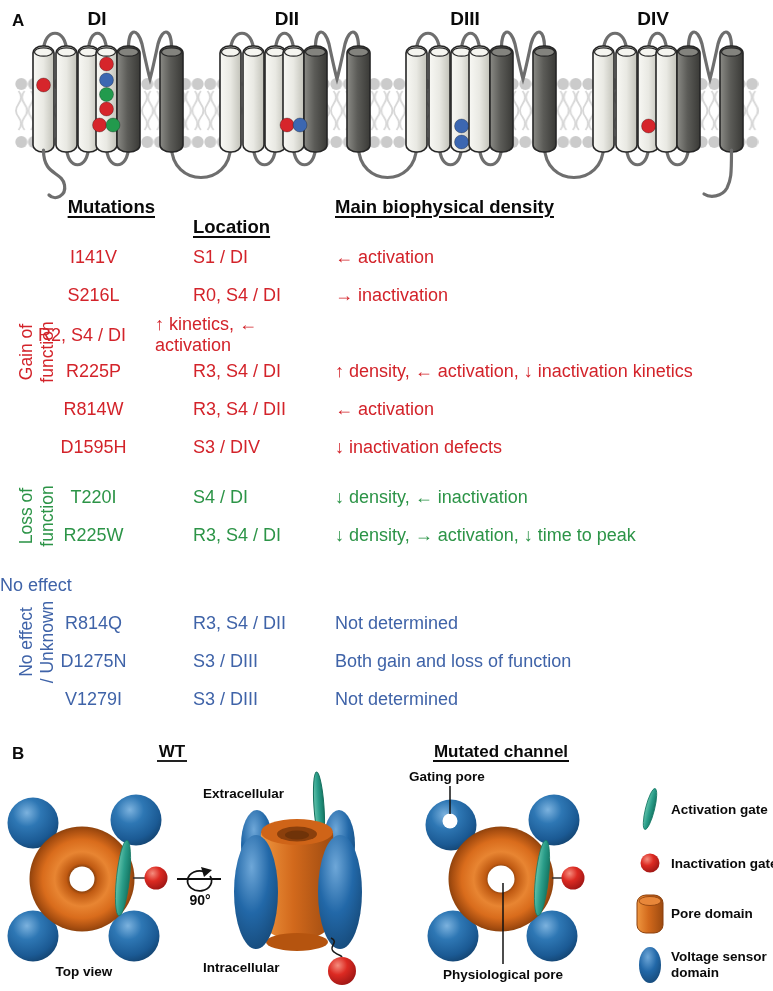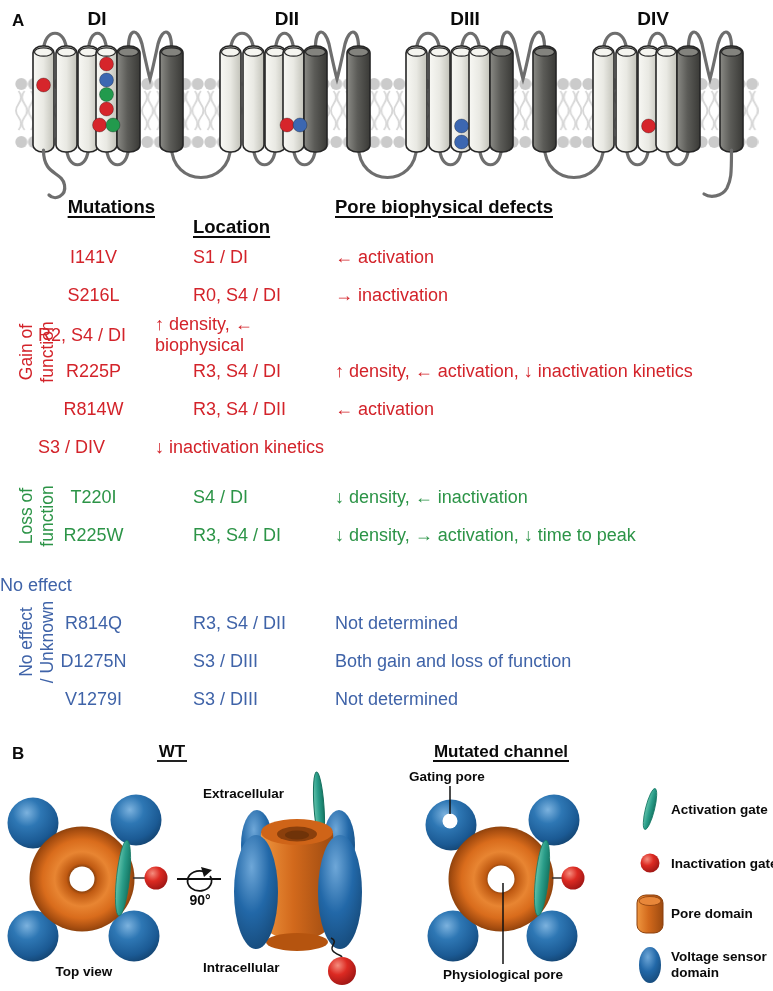--- a/index.html
+++ b/index.html
@@ -164,55 +164,56 @@
         <text x="287" y="25" class="domlabel">DII</text>
         <text x="465" y="25" class="domlabel">DIII</text>
         <text x="653" y="25" class="domlabel">DIV</text>
       </g>
   </svg>
 
   <div class="mtable">
     <div class="thead">
       <div class="th-mut"><span class="u">Mutations</span></div>
       <div class="th-loc"><span class="u">Location</span></div>
-      <div class="th-def"><span class="u">Pore biophysical defects</span></div>
+      <div class="th-def"><span class="u">Main biophysical density</span></div>
     </div>
 
     <div class="tgroup g1" style="color: rgb(211, 35, 42);">
       <div class="grouplabel">
         <div>Gain of</div>
         <div>function</div>
       </div>
       <div class="trow">
         <div class="c-mut">I141V</div>
         <div class="c-loc">S1 / DI</div>
         <div class="c-def">← activation</div>
       </div>
       <div class="trow">
         <div class="c-mut">S216L</div>
         <div class="c-loc">R0, S4 / DI</div>
         <div class="c-def">→ inactivation</div>
       </div>
       <div class="trow">
         <div class="c-loc">R2, S4 / DI</div>
-        <div class="c-def">↑ density, ← biophysical</div>
+        <div class="c-def">↑ kinetics, ← activation</div>
       </div>
       <div class="trow">
         <div class="c-mut">R225P</div>
         <div class="c-loc">R3, S4 / DI</div>
         <div class="c-def">↑ density, ← activation, ↓ inactivation kinetics</div>
       </div>
       <div class="trow">
         <div class="c-mut">R814W</div>
         <div class="c-loc">R3, S4 / DII</div>
         <div class="c-def">← activation</div>
       </div>
       <div class="trow">
+        <div class="c-mut">D1595H</div>
         <div class="c-loc">S3 / DIV</div>
-        <div class="c-def">↓ inactivation kinetics</div>
+        <div class="c-def">↓ inactivation defects</div>
       </div>
     </div>
 
     <div class="tgroup g2" style="color: rgb(44, 148, 71);">
       <div class="grouplabel">
         <div>Loss of</div>
         <div>function</div>
       </div>
       <div class="trow">
         <div class="c-mut">T220I</div>

